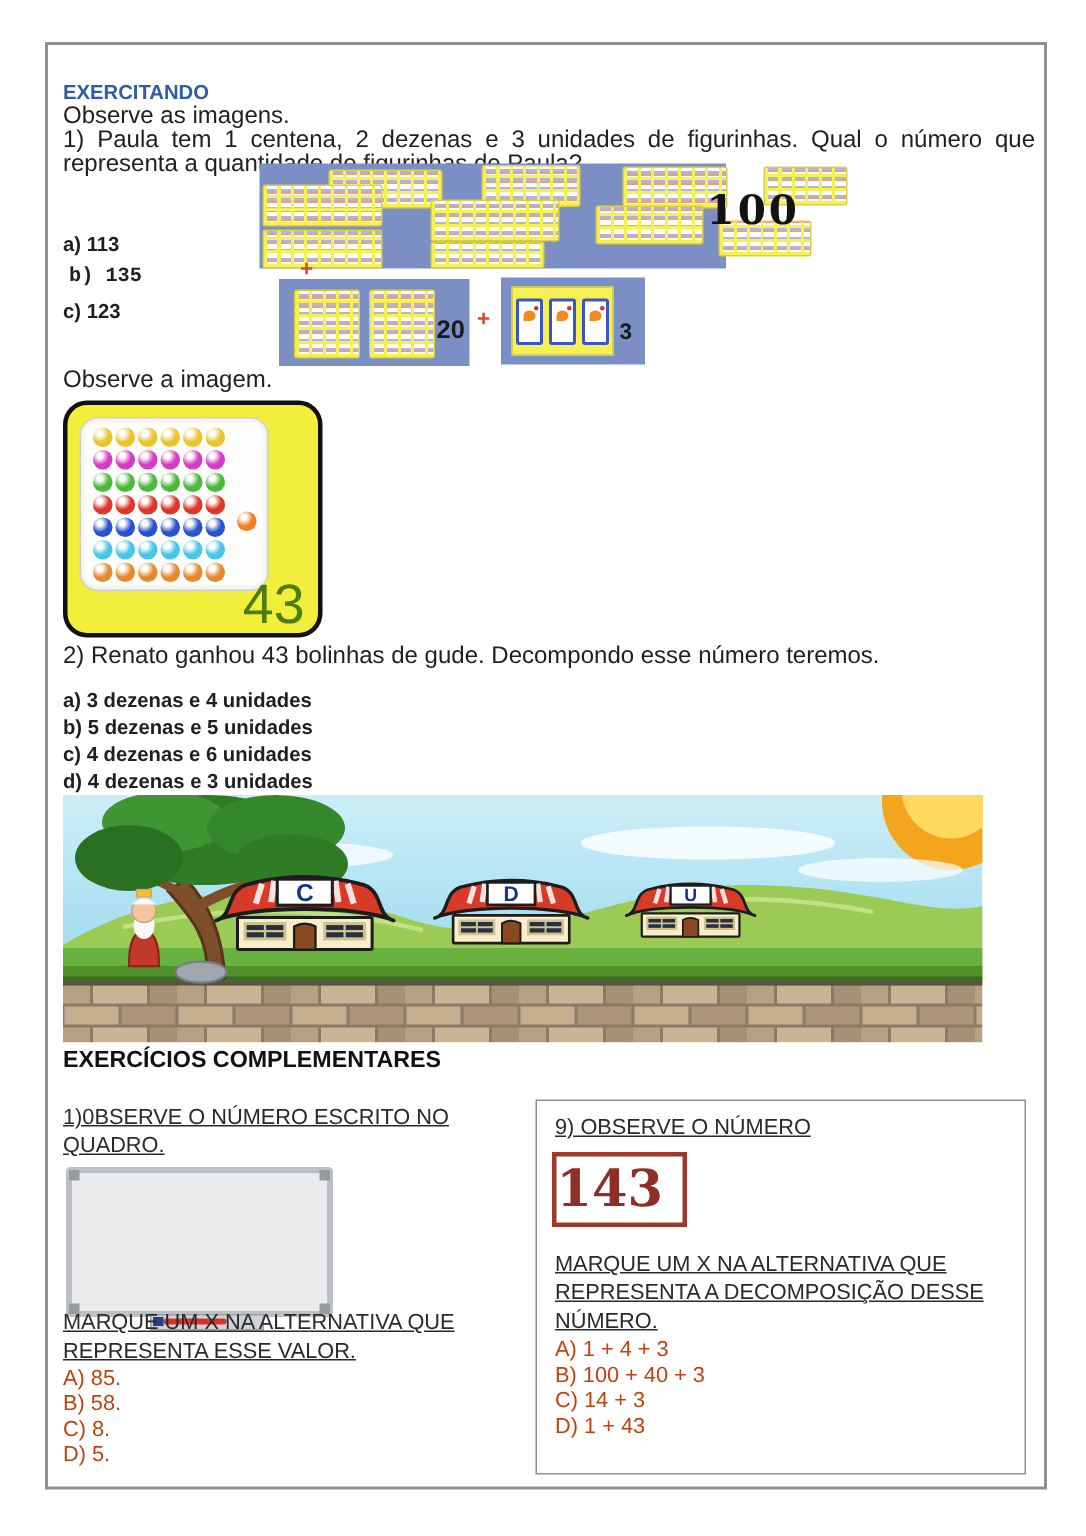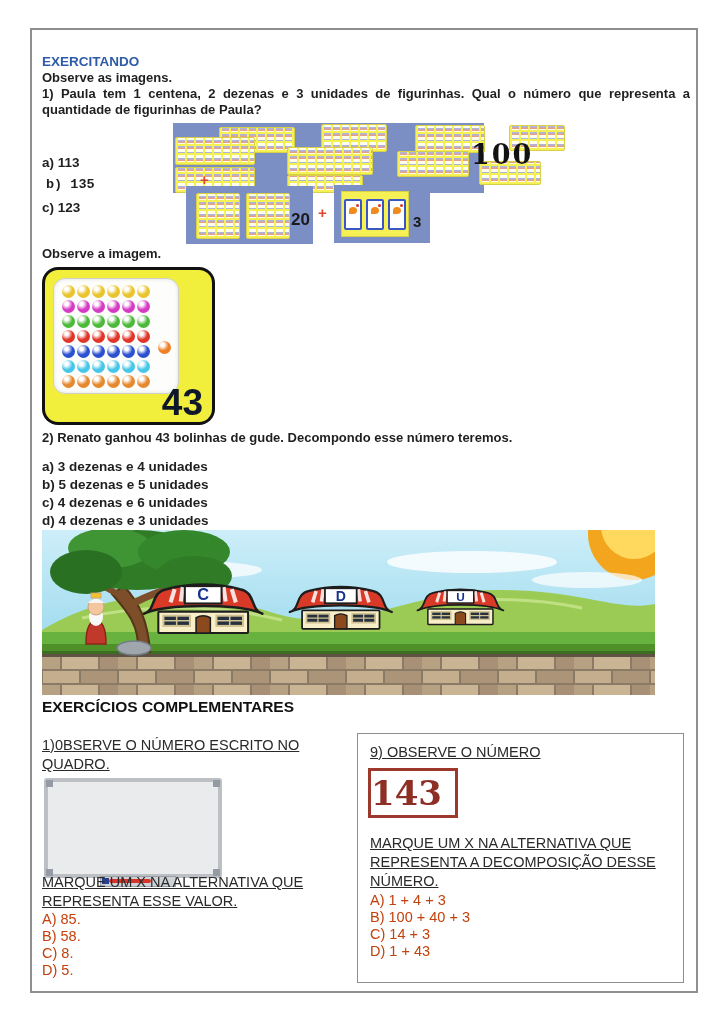--- a/index.html
+++ b/index.html
@@ -3,21 +3,21 @@
 <meta charset="utf-8">
 <style>
   html,body{margin:0;padding:0;}
   body{width:724px;height:1024px;background:#ffffff;position:relative;
        font-family:"Liberation Sans",sans-serif;-webkit-font-smoothing:antialiased;}
   .frame{position:absolute;left:30px;top:28px;width:664px;height:961px;
          border:2px solid #8f8f8f;background:#fff;}
   .abs{position:absolute;}
   
   .t-blue{font-size:13.5px;font-weight:bold;color:#2e5ca8;}
-  .b13{font-size:13px;font-weight:bold;color:#1f1f1f;line-height:15.5px;}
+  .b13{font-size:16px;font-weight:normal;color:#1f1f1f;line-height:15.5px;}
   .just{text-align:justify;}
   .opt1{font-size:13.5px;font-weight:bold;color:#1f1f1f;line-height:22.5px;white-space:pre;}
   .opt2{font-size:13.5px;font-weight:bold;color:#1f1f1f;line-height:18px;white-space:pre;}
   
   .panel{position:absolute;background:#7b8fc5;}
   .card{position:absolute;border:1px solid #d9d04a;border-radius:2px;
         background-color:#fdfdf0;
         background-image:
           repeating-linear-gradient(0deg,#f5f054 0 2px,transparent 2px 9px),
           repeating-linear-gradient(90deg,#f5f054 0 2px,transparent 2px 9px),
@@ -35,22 +35,22 @@
   
   .marble-box{position:absolute;background:#111;border-radius:16px;}
   .marble-yellow{position:absolute;left:3px;top:3px;right:3px;bottom:3px;
                  background:#f1ee3c;border-radius:13px;}
   .marble-panel{position:absolute;left:8px;top:8px;width:124px;height:114px;background:#fdfdfb;
                 border:1px solid #cfcfc6;border-radius:12px;box-shadow:inset 0 0 4px rgba(0,0,0,.12);}
   .m-grid{position:absolute;left:7px;top:5px;}
   .m-row{height:15px;}
   .marble{display:inline-block;width:13px;height:13px;border-radius:50%;margin:1px;}
   .extra-marble{position:absolute;width:13px;height:13px;border-radius:50%;left:104px;top:62px;}
-  .count43{position:absolute;right:9px;bottom:0px;font-size:37px;font-weight:bold;
-           color:#0f172a;line-height:38px;}
+  .count43{position:absolute;right:9px;bottom:0px;font-size:37px;font-weight:normal;
+           color:#4d7c0f;line-height:38px;}
   
   .sec2-title{font-size:15.5px;font-weight:bold;color:#111;}
   .r14{font-size:14.5px;color:#2a2a2a;line-height:19px;text-decoration:underline;}
   .optA{font-size:14.5px;color:#c2410c;line-height:17px;white-space:pre;}
   .board{position:absolute;background:#e9ebed;border:4px solid #bcc0c5;border-radius:3px;}
   .board .ctext{position:absolute;left:0;right:0;top:34px;text-align:center;
         font-family:"DejaVu Serif",serif;font-weight:bold;font-size:8px;color:#2727c0;letter-spacing:.2px;}
   .bcorner{position:absolute;width:7px;height:7px;background:#959ba2;}
   .tray{position:absolute;left:52px;bottom:-13px;width:74px;height:9px;background:#cfd3d7;
         border:1px solid #9aa0a6;}
@@ -63,21 +63,21 @@
 </style>
 </head>
 <body>
 
 <div class="frame">
 
   <div class="abs t-blue" style="left:10px;top:24px;">EXERCITANDO</div>
   <div class="abs b13" style="left:10px;top:40px;">Observe as imagens.</div>
   <div class="abs b13 just" style="left:10px;top:56px;width:648px;">1) Paula tem 1 centena, 2 dezenas e 3 unidades de figurinhas. Qual o número que representa a quantidade de figurinhas de Paula?</div>
 
-  <div class="panel" style="left:141px;top:93px;width:311px;height:70px;">
+  <div class="panel" style="left:141px;top:79px;width:311px;height:70px;">
     <div class="card" style="left:46px;top:4px;width:74px;height:24px;"></div>
     <div class="card" style="left:148px;top:1px;width:64px;height:26px;"></div>
     <div class="card" style="left:242px;top:2px;width:68px;height:26px;"></div>
     <div class="card" style="left:336px;top:2px;width:54px;height:24px;"></div>
     <div class="card" style="left:2px;top:14px;width:78px;height:26px;"></div>
     <div class="card" style="left:114px;top:24px;width:84px;height:26px;"></div>
     <div class="card" style="left:224px;top:28px;width:70px;height:24px;"></div>
     <div class="card" style="left:306px;top:38px;width:60px;height:22px;"></div>
     <div class="card" style="left:2px;top:44px;width:78px;height:24px;"></div>
     <div class="card" style="left:114px;top:52px;width:74px;height:16px;"></div>

